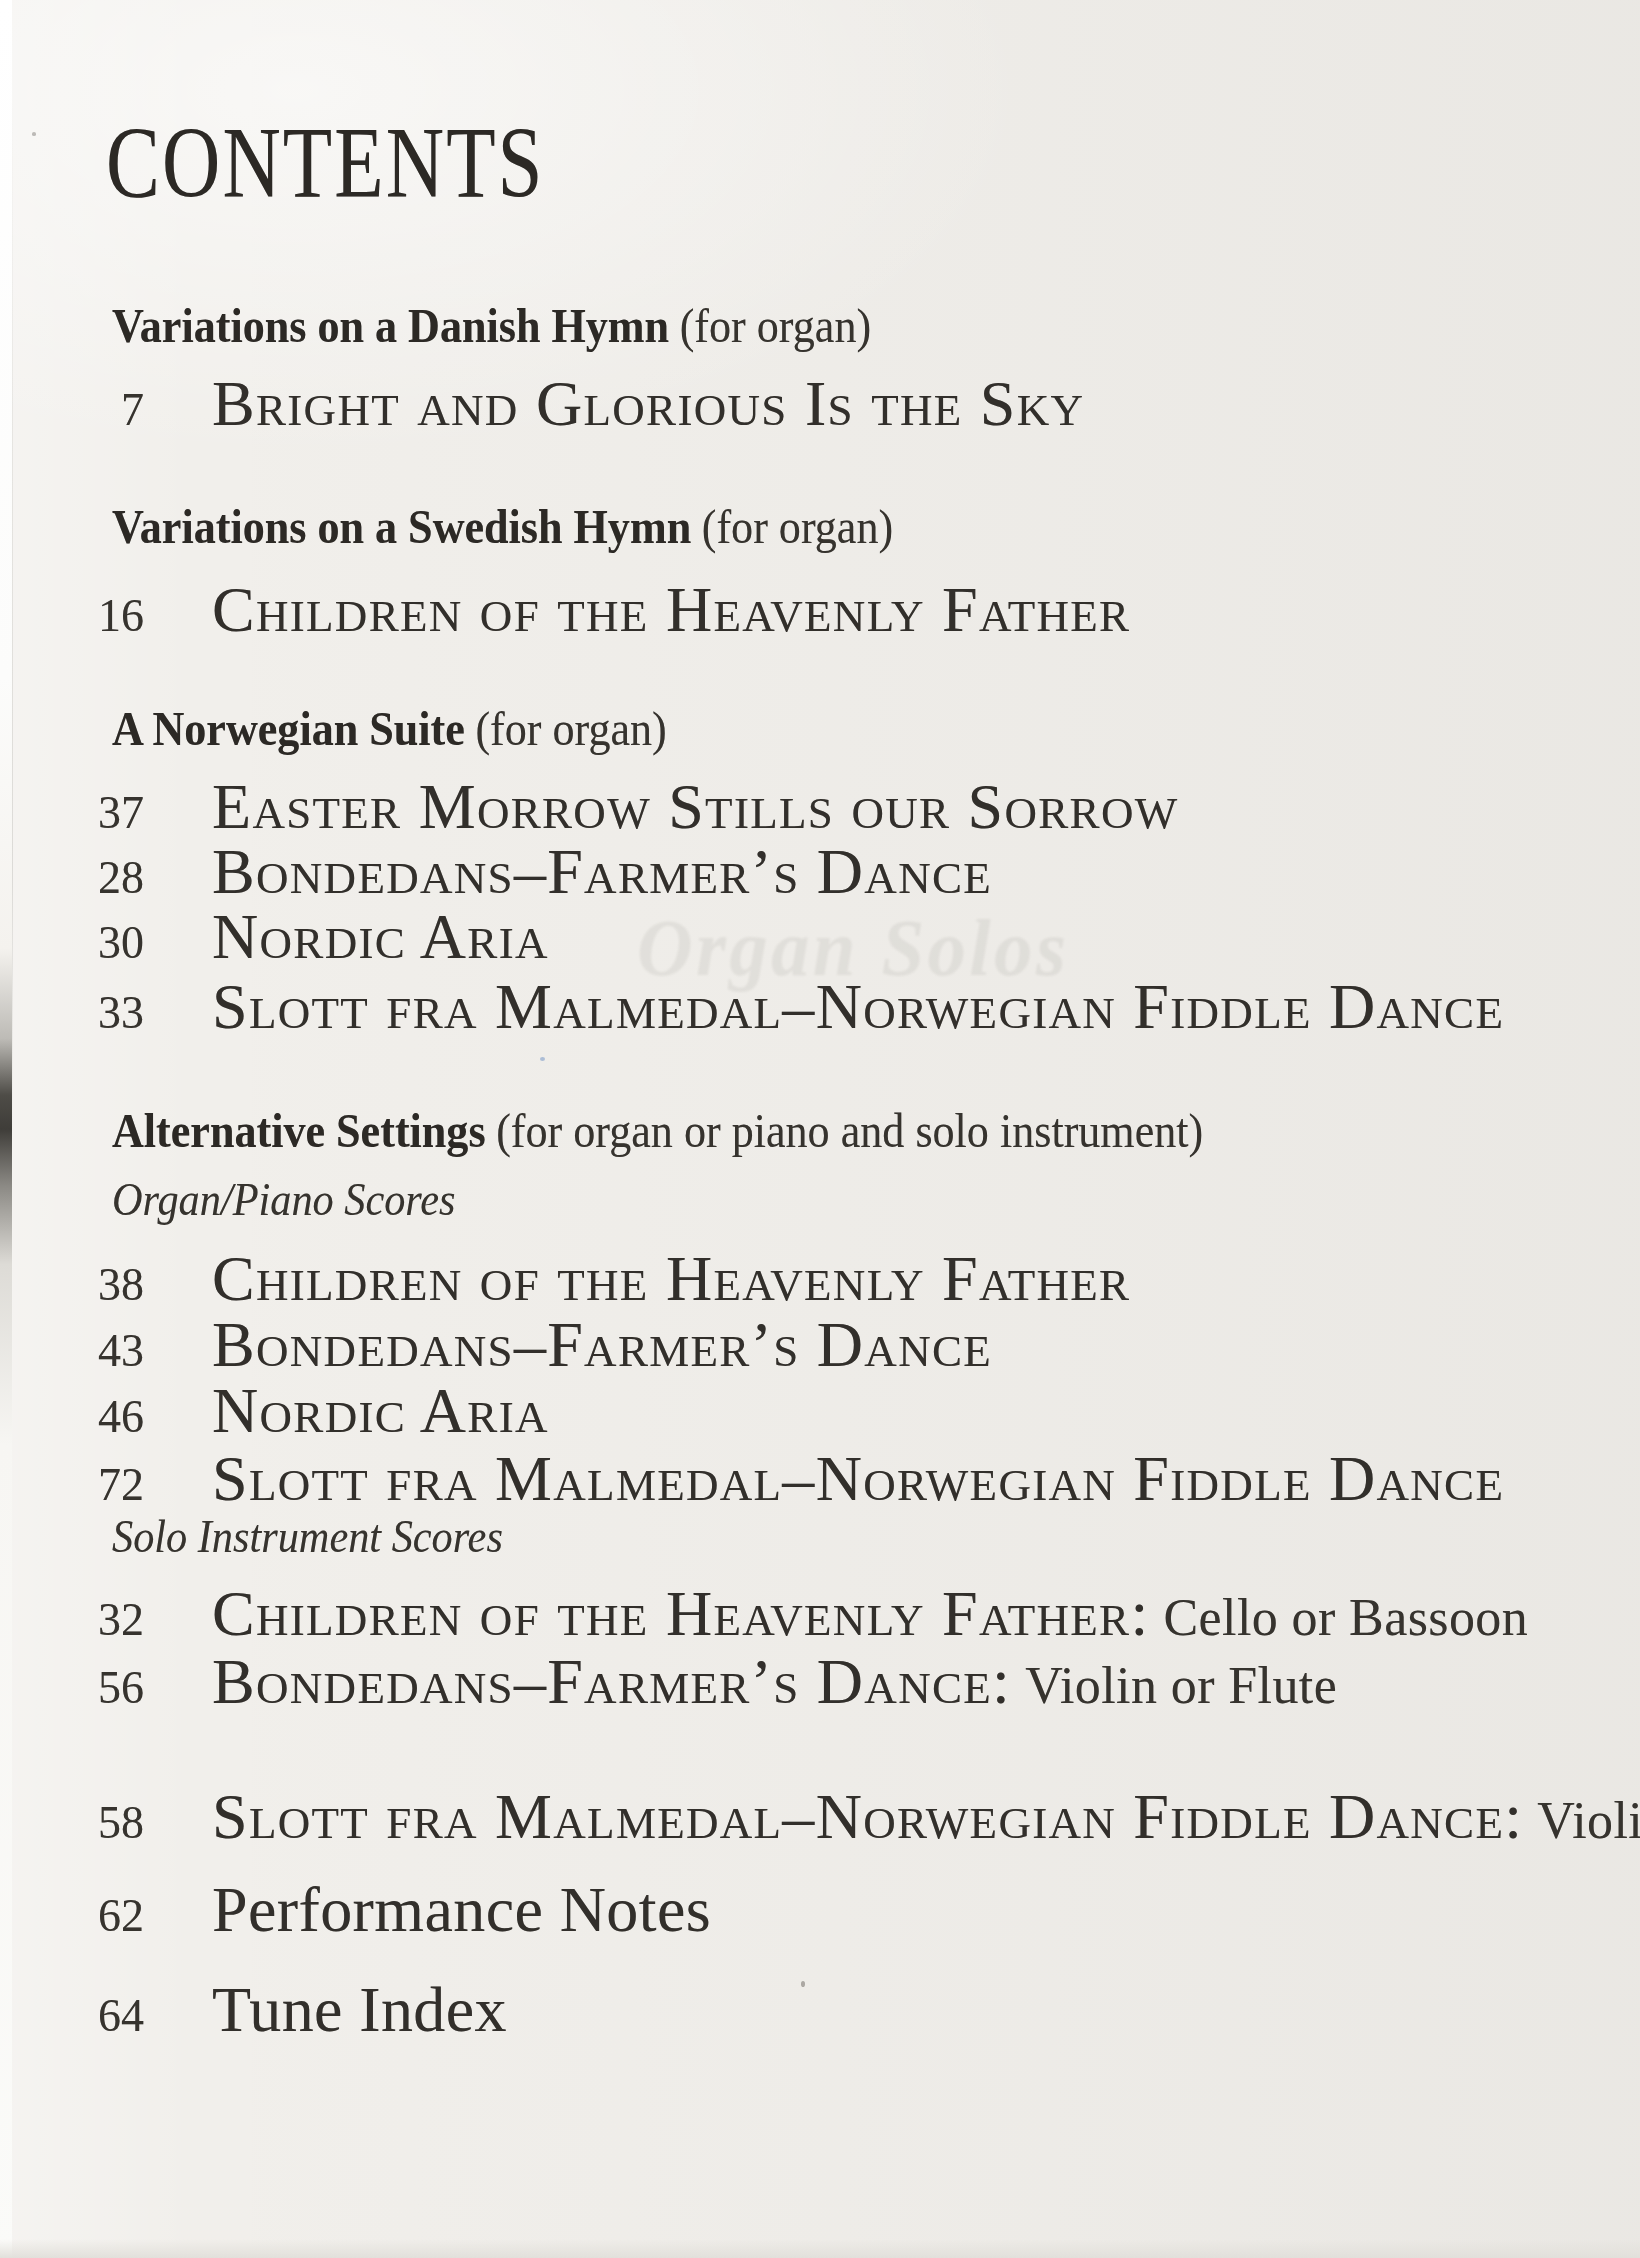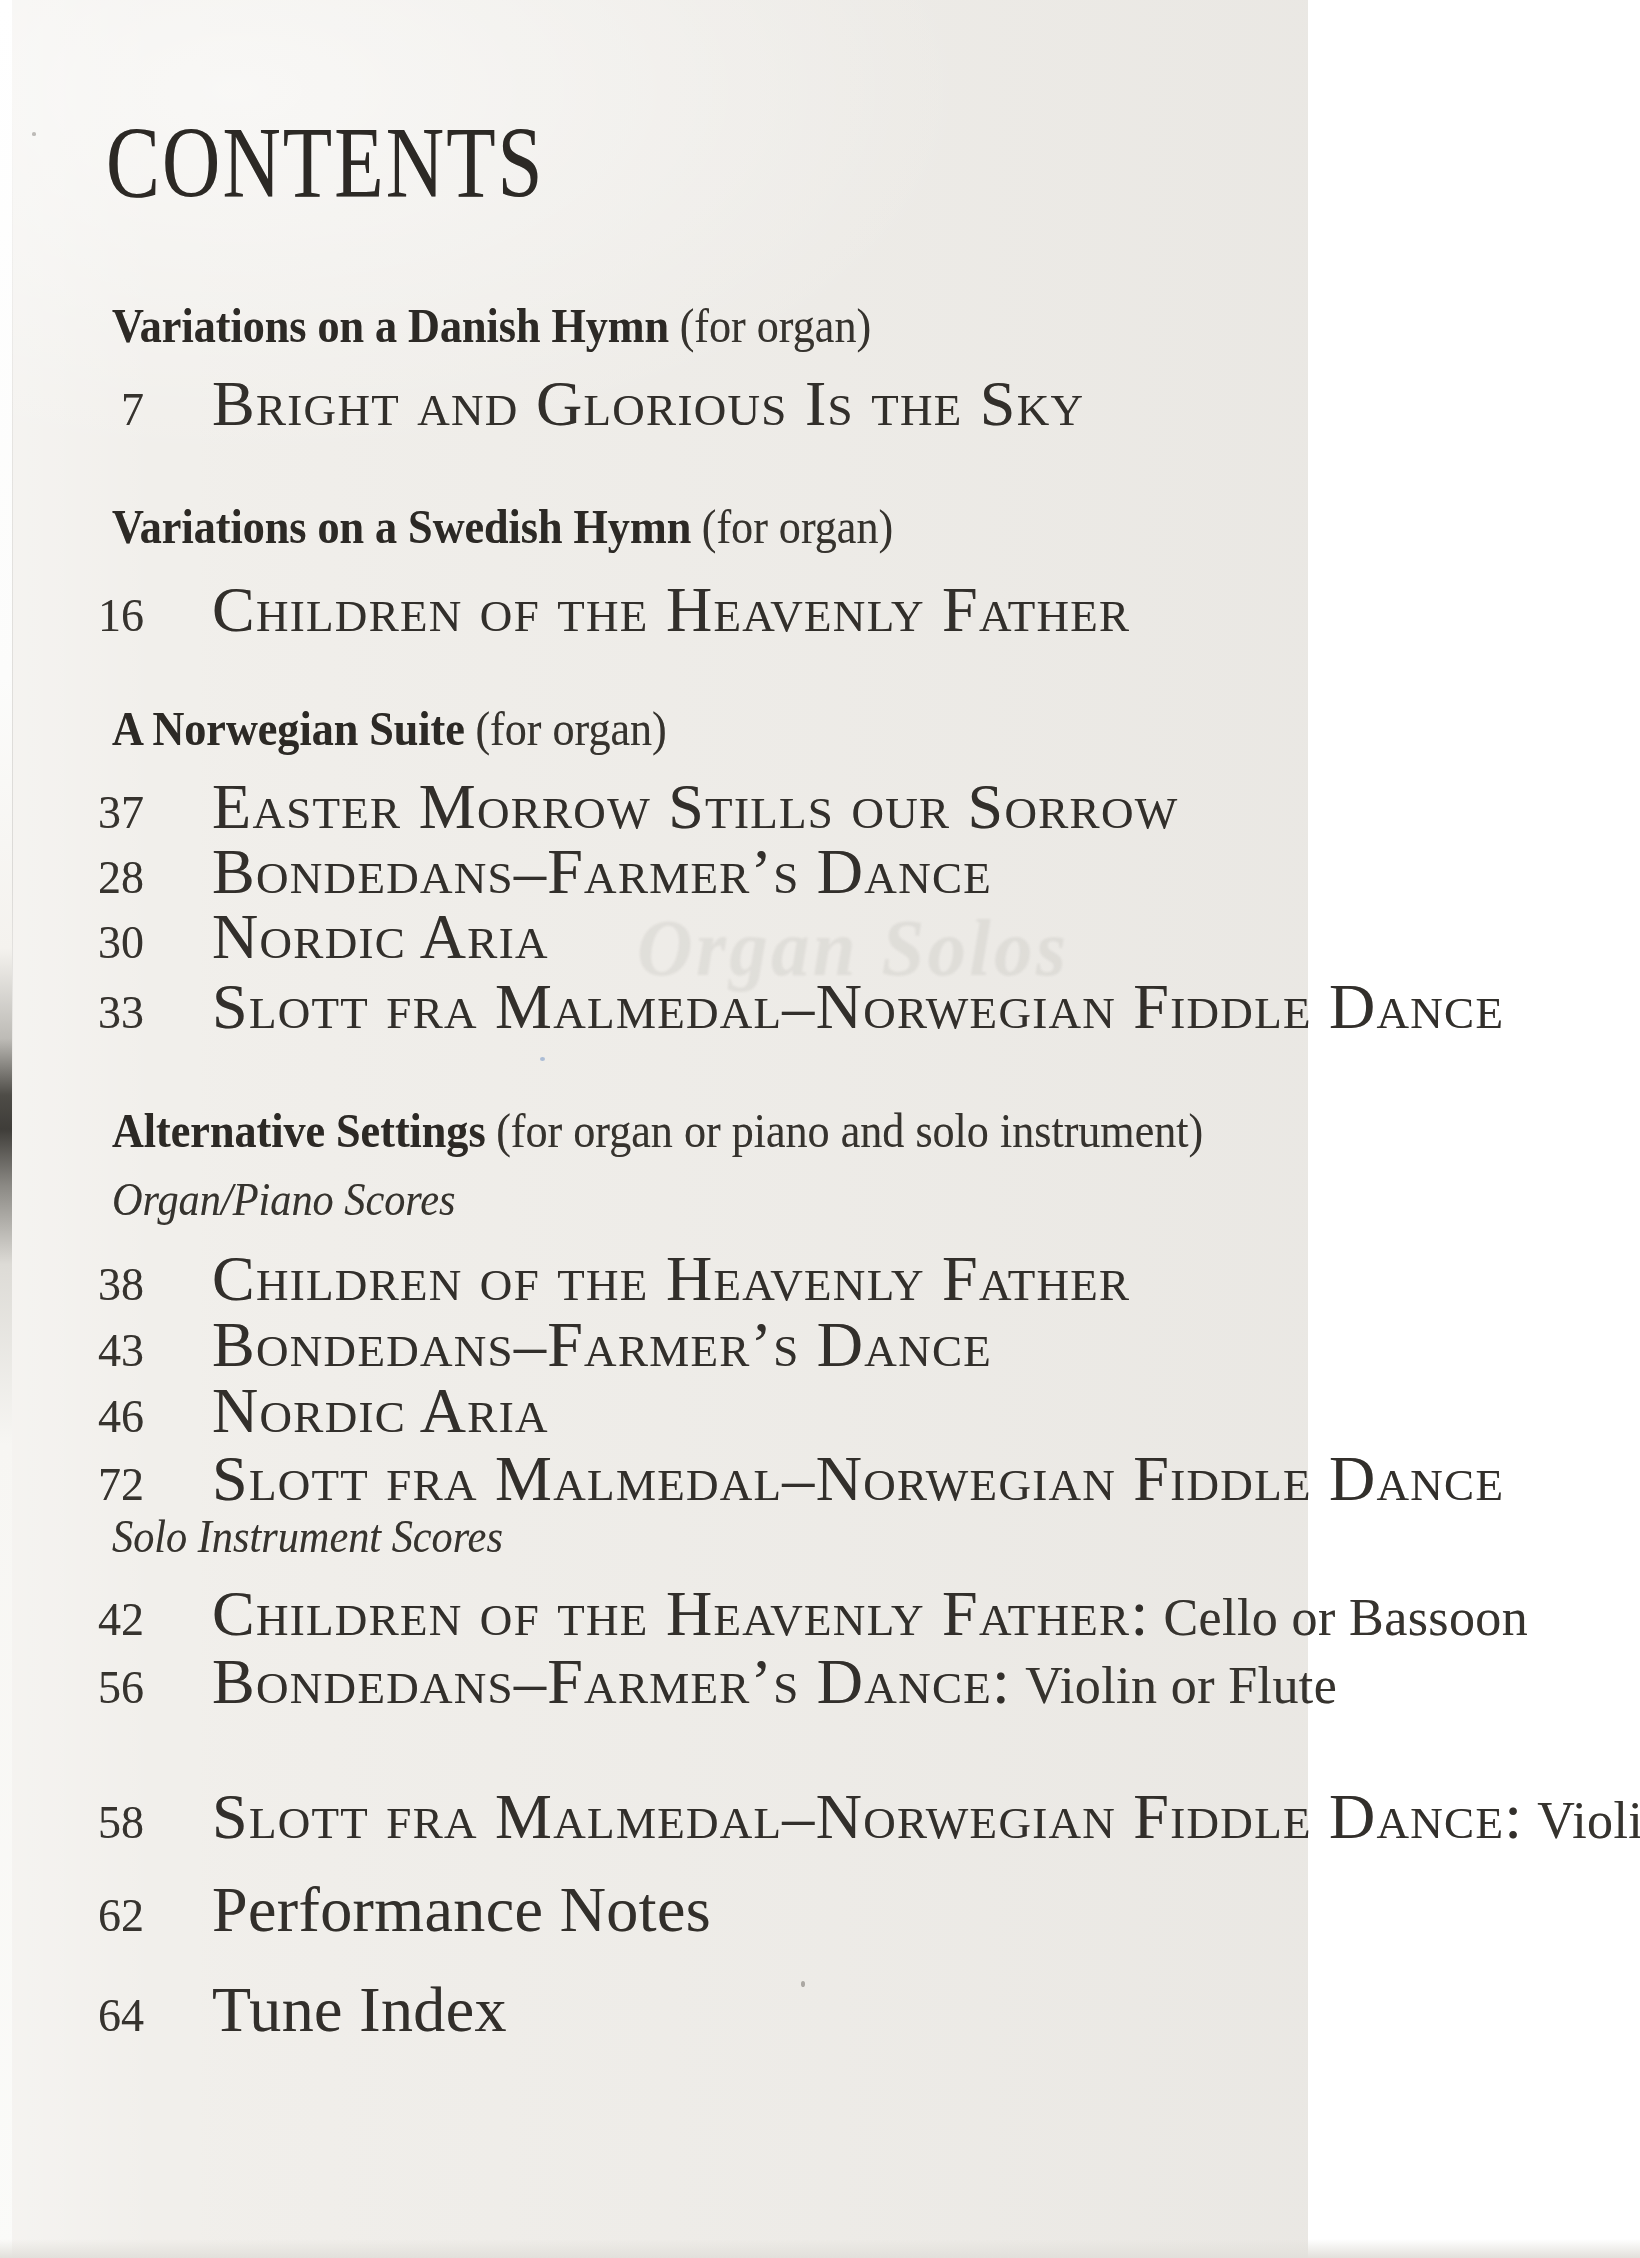--- a/index.html
+++ b/index.html
@@ -3,21 +3,21 @@
 <meta charset="utf-8">
 <style>
   html,body{margin:0;padding:0;}
   body{
     width:1640px;height:2258px;
     font-family:"Liberation Serif","DejaVu Serif",serif;
     background:#ffffff;
     overflow:hidden;
   }
   .page{
-    position:relative;width:1308px;height:2258px;
+    position:relative;width:1640px;height:2258px;
     background:
       radial-gradient(ellipse 1235px 618px at 18% 4%, rgba(255,255,255,0.55), rgba(255,255,255,0) 60%),
       linear-gradient(90deg, rgba(255,255,255,0.30) 0%, rgba(255,255,255,0) 12%, rgba(120,116,108,0.03) 62%, rgba(120,116,108,0.06) 100%),
       #f1efeb;
     color:#312e2a;
   }
   
   .edge-left{
     position:absolute;left:0;top:0;width:11.5px;height:2258px;pointer-events:none;
     background:linear-gradient(180deg,
@@ -128,21 +128,21 @@
   <div class="entry" style="top:1374px">
     <span class="num txt">46</span><span class="etitle txt">Nordic Aria</span>
   </div>
   <div class="entry" style="top:1442px">
     <span class="num txt">72</span><span class="etitle txt">Slott fra Malmedal–Norwegian Fiddle Dance</span>
   </div>
   <div class="hline" style="top:1509px">
     <span class="narrowx"><span class="subhead txt">Solo Instrument Scores</span></span>
   </div>
   <div class="entry" style="top:1577px">
-    <span class="num txt">42</span><span class="etitle txt">Children of the Heavenly Father:</span><span class="edetail txt">Cello or Bassoon</span>
+    <span class="num txt">32</span><span class="etitle txt">Children of the Heavenly Father:</span><span class="edetail txt">Cello or Bassoon</span>
   </div>
   <div class="entry" style="top:1645px">
     <span class="num txt">56</span><span class="etitle txt">Bondedans–Farmer’s Dance:</span><span class="edetail txt">Violin or Flute</span>
   </div>
   <div class="entry" style="top:1780px">
     <span class="num txt">58</span><span class="etitle txt">Slott fra Malmedal–Norwegian Fiddle Dance:</span><span class="edetail txt">Violin</span>
   </div>
 
   <div class="entry plain" style="top:1873px">
     <span class="num txt">62</span><span class="etitle txt">Performance Notes</span>

